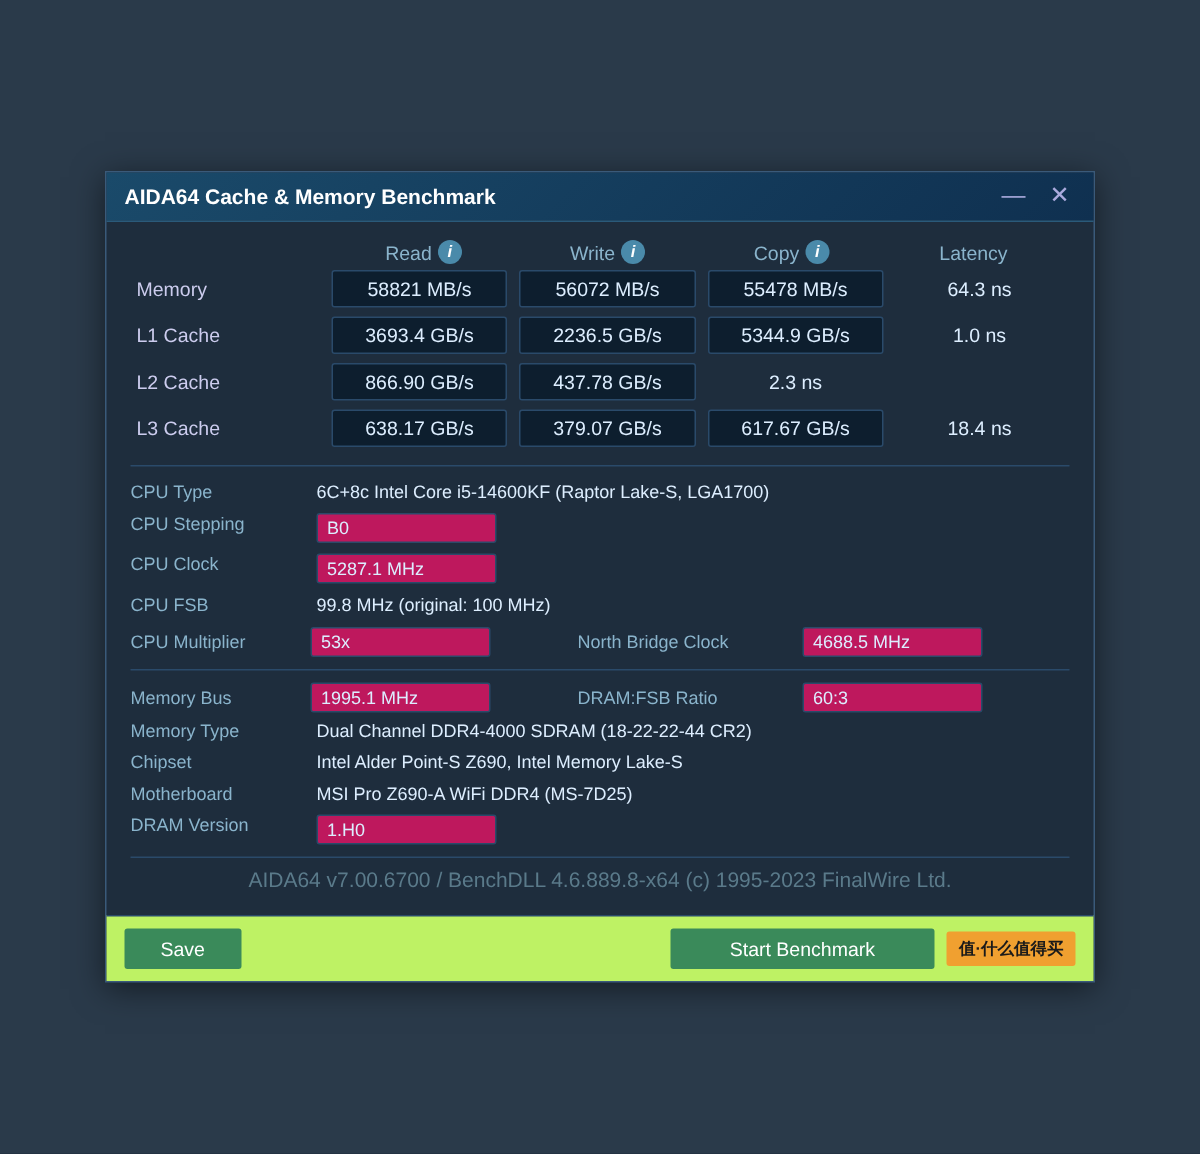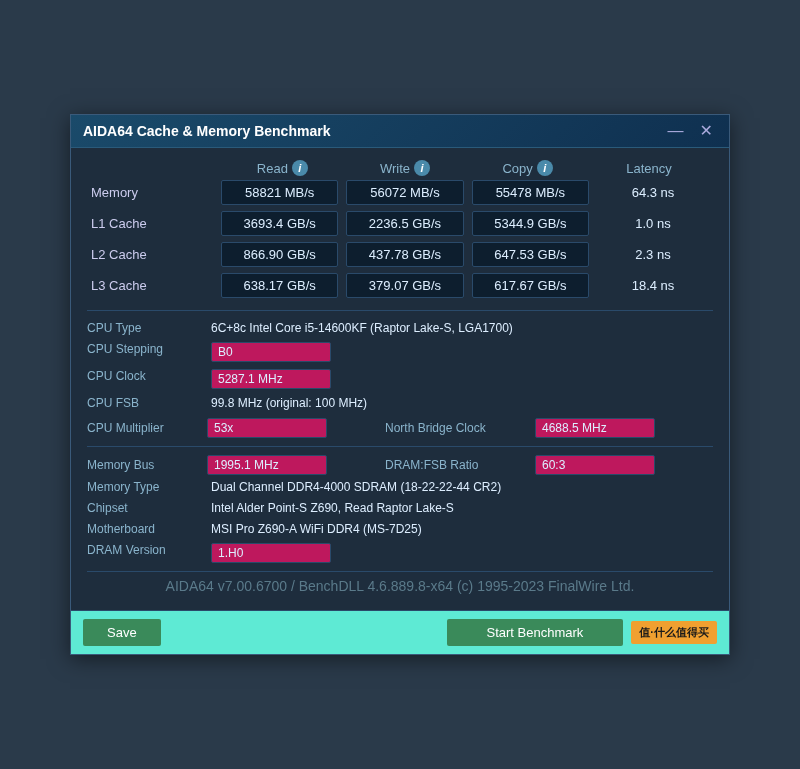--- a/index.html
+++ b/index.html
@@ -156,21 +156,21 @@
       color: #5a7a8a;
       font-size: 14px;
       padding: 6px 0 4px;
       border-top: 1px solid #2a4a6a;
       margin-top: 4px;
     }
     .button-bar {
       display: flex;
       align-items: center;
       padding: 8px 12px;
-      background: #5eead4;
+      background: #bef264;
       border-top: 1px solid #2a4a6a;
       gap: 8px;
     }
     .btn-save {
       background: #3a8a5a;
       color: white;
       border: none;
       padding: 6px 24px;
       font-size: 13px;
       cursor: pointer;
@@ -247,21 +247,20 @@
       <span class="row-label">L1 Cache</span>
       <div class="value-box">3693.4 GB/s</div>
       <div class="value-box">2236.5 GB/s</div>
       <div class="value-box">5344.9 GB/s</div>
       <div class="latency-value">1.0 ns</div>
     </div>
           <div class="bench-row">
       <span class="row-label">L2 Cache</span>
       <div class="value-box">866.90 GB/s</div>
       <div class="value-box">437.78 GB/s</div>
-      <div class="value-box">647.53 GB/s</div>
       <div class="latency-value">2.3 ns</div>
     </div>
           <div class="bench-row">
       <span class="row-label">L3 Cache</span>
       <div class="value-box">638.17 GB/s</div>
       <div class="value-box">379.07 GB/s</div>
       <div class="value-box">617.67 GB/s</div>
       <div class="latency-value">18.4 ns</div>
     </div>
         </div>
@@ -305,21 +304,21 @@
         <span class="info-value-box" style="max-width:100px;">1995.1 MHz</span>
         <span class="info-label">DRAM:FSB Ratio</span>
         <span class="info-value-box" style="max-width:80px;">60:3</span>
       </div>
 
       <div class="info-grid">
         <span class="info-label">Memory Type</span>
         <span class="info-value">Dual Channel DDR4-4000 SDRAM  (18-22-22-44 CR2)</span>
 
         <span class="info-label">Chipset</span>
-        <span class="info-value">Intel Alder Point-S Z690, Read Raptor Lake-S</span>
+        <span class="info-value">Intel Alder Point-S Z690, Intel Memory Lake-S</span>
 
         <span class="info-label">Motherboard</span>
         <span class="info-value">MSI Pro Z690-A WiFi DDR4 (MS-7D25)</span>
 
         <span class="info-label">DRAM Version</span>
         <span class="info-value">
           <span class="info-value-box">1.H0</span>
         </span>
       </div>
     </div>

